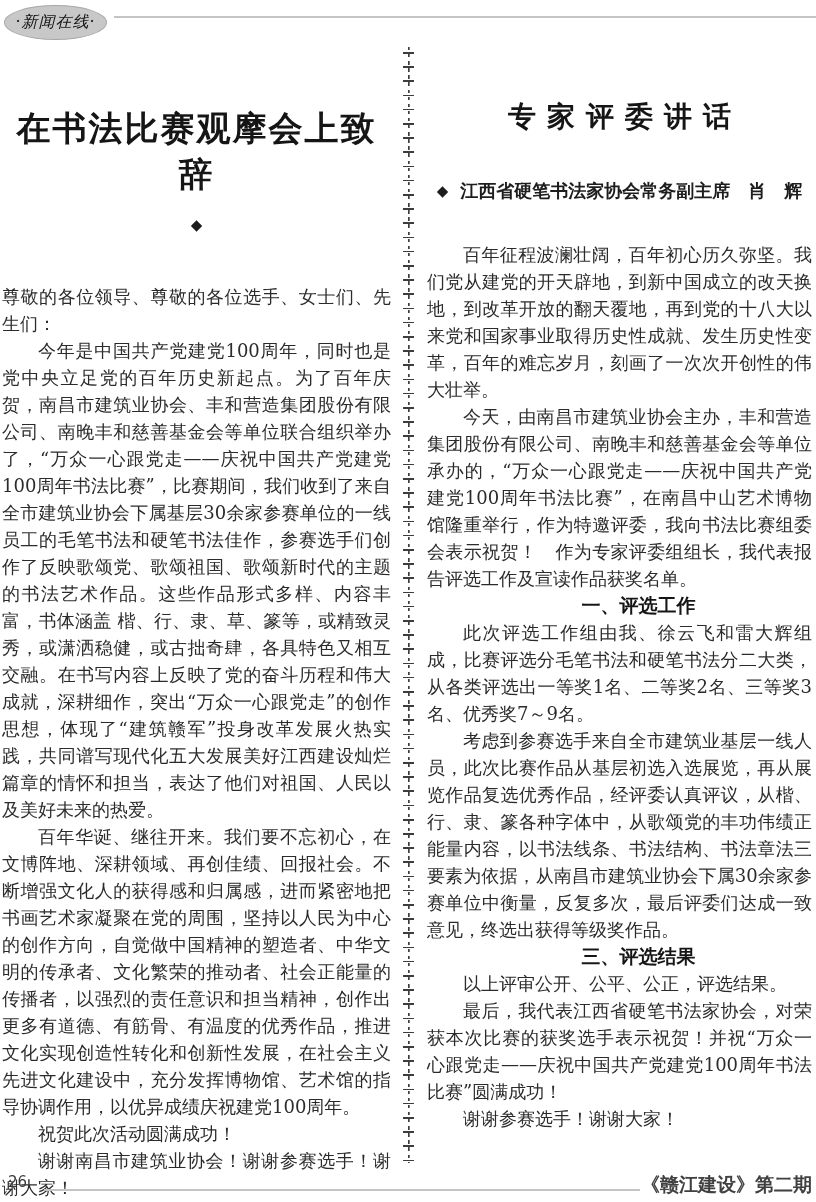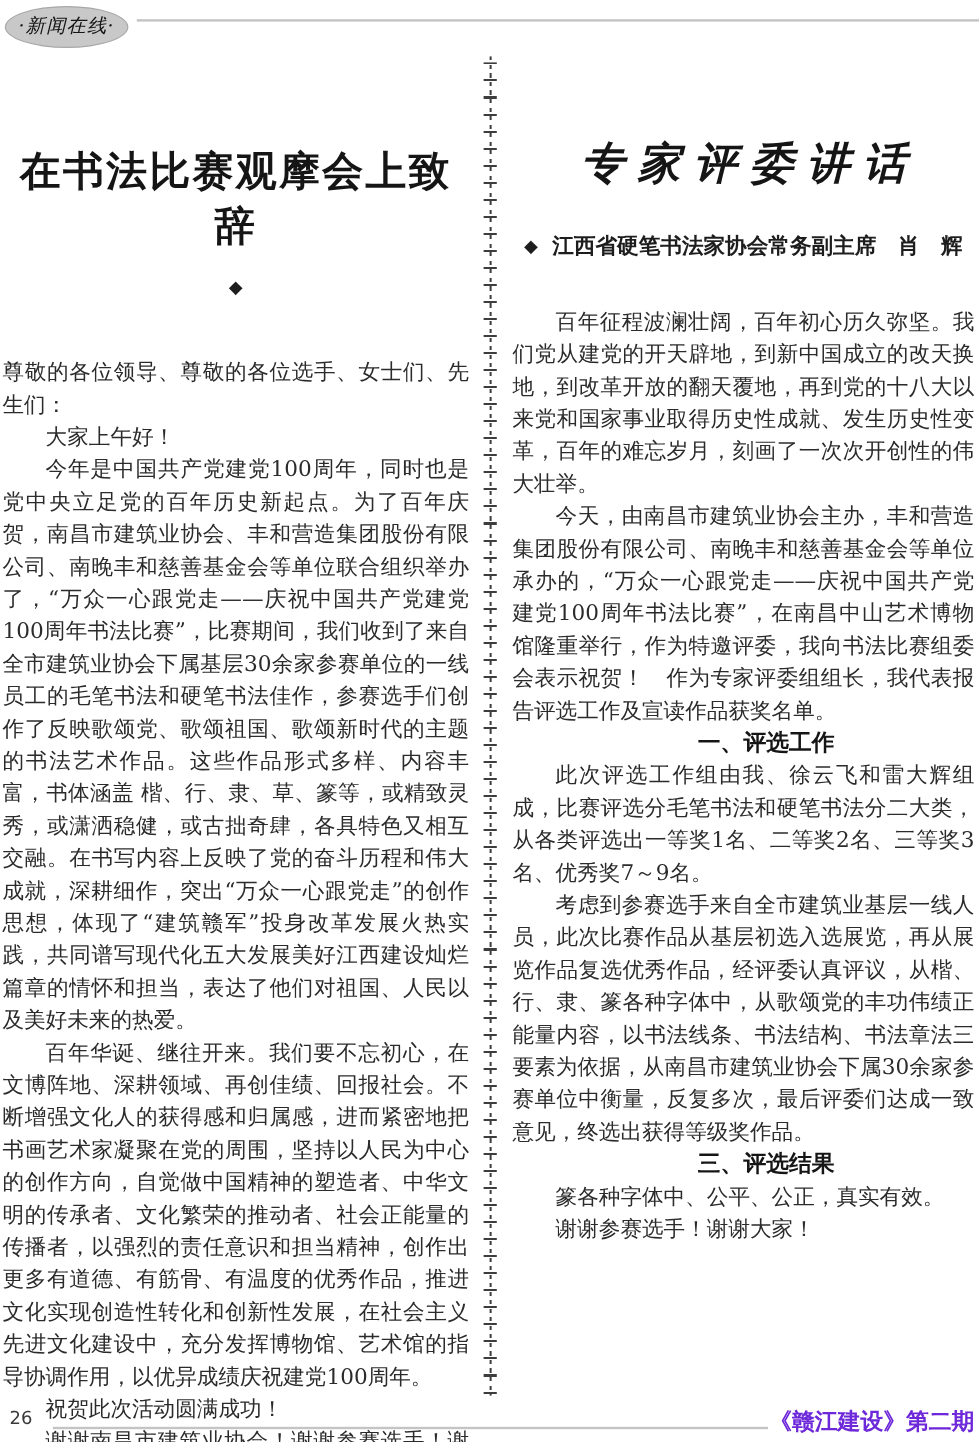--- a/index.html
+++ b/index.html
@@ -22,31 +22,31 @@
   .divider {
     position:absolute; left:403px; top:47px; width:11px; height:1116px;
     background-image:
       repeating-linear-gradient(#3d3d3d 0 3.4px, transparent 3.4px 7.1px),
       repeating-linear-gradient(#3d3d3d 0 1.7px, transparent 1.7px 14.2px);
     background-size:1.7px 100%, 11px 100%;
     background-position:4.7px 0, 0 5px;
     background-repeat:no-repeat;
   }
 
-  .article { position:absolute; top:16px; height:1140px; }
+  .article { position:absolute; top:2px; height:1140px; }
   .article.left  { left:2px;   width:389px; }
   .article.right { left:427px; width:385px; }
 
   .article-title {
     position:absolute; width:100%; margin:0; text-align:center;
     font-family:"DejaVu Sans","Liberation Sans",sans-serif;
     font-weight:bold; color:#151515;
   }
   .left  .article-title { top:104px; font-size:34px; letter-spacing:2px; }
-  .right .article-title { top:96px;  font-size:36px; letter-spacing:11px; text-indent:11px;font-style:italic; }
+  .right .article-title { top:96px;  font-size:28px; letter-spacing:11px; text-indent:11px; }
 
   .byline {
     position:absolute; width:100%; display:flex; justify-content:center;
     align-items:center; gap:10px; font-weight:bold; color:#1d1d1d;
   }
   .left  .byline { top:216px; font-size:18px; }
   .right .byline { top:177px; font-size:18px; gap:12px; }
   .byline .diamond { font-size:15px; line-height:1; }
 
   .body-text {
@@ -67,21 +67,21 @@
 
   
   .page-number {
     position:absolute; left:8px; top:1173px;
     font-family:"DejaVu Sans","Liberation Sans",sans-serif;
     font-size:15px; color:#3a3a3a;
   }
   .footer-rule { position:absolute; left:44px; top:1189px; width:596px; height:2px; background:#c4c4c4; }
   .footer-mag {
     position:absolute; left:602px; top:1172px; width:210px; text-align:right;
-    font-size:19px; font-weight:bold; color:#6d28d9;
+    font-size:19px; font-weight:bold; color:#404040;
   }
 </style>
 </head>
 <body>
 
 <div class="page">
 
   <div class="badge">
     <span>·新闻在线·</span>
   </div>
@@ -89,21 +89,20 @@
 
   <div class="divider"></div>
 
   <section class="article left">
     <h1 class="article-title">在书法比赛观摩会上致辞</h1>
     <div class="byline">
       <span class="diamond">◆</span>
     </div>
     <div class="body-text">
       <p class="no-indent">尊敬的各位领导、尊敬的各位选手、女士们、先生们：</p>
-      <p>大家上午好！</p>
       <p>今年是中国共产党建党100周年，同时也是党中央立足党的百年历史新起点。为了百年庆贺，南昌市建筑业协会、丰和营造集团股份有限公司、南晚丰和慈善基金会等单位联合组织举办了，“万众一心跟党走——庆祝中国共产党建党100周年书法比赛”，比赛期间，我们收到了来自全市建筑业协会下属基层30余家参赛单位的一线员工的毛笔书法和硬笔书法佳作，参赛选手们创作了反映歌颂党、歌颂祖国、歌颂新时代的主题的书法艺术作品。这些作品形式多样、内容丰富，书体涵盖 楷、行、隶、草、篆等，或精致灵秀，或潇洒稳健，或古拙奇肆，各具特色又相互交融。在书写内容上反映了党的奋斗历程和伟大成就，深耕细作，突出“万众一心跟党走”的创作思想，体现了“建筑赣军”投身改革发展火热实践，共同谱写现代化五大发展美好江西建设灿烂篇章的情怀和担当，表达了他们对祖国、人民以及美好未来的热爱。</p>
       <p>百年华诞、继往开来。我们要不忘初心，在文博阵地、深耕领域、再创佳绩、回报社会。不断增强文化人的获得感和归属感，进而紧密地把书画艺术家凝聚在党的周围，坚持以人民为中心的创作方向，自觉做中国精神的塑造者、中华文明的传承者、文化繁荣的推动者、社会正能量的传播者，以强烈的责任意识和担当精神，创作出更多有道德、有筋骨、有温度的优秀作品，推进文化实现创造性转化和创新性发展，在社会主义先进文化建设中，充分发挥博物馆、艺术馆的指导协调作用，以优异成绩庆祝建党100周年。</p>
       <p>祝贺此次活动圆满成功！</p>
       <p>谢谢南昌市建筑业协会！谢谢参赛选手！谢谢大家！</p>
 
     </div>
   </section>
 
   <section class="article right">
     <h1 class="article-title">专家评委讲话</h1>
@@ -111,21 +110,22 @@
       <span class="diamond">◆</span>
       <span>江西省硬笔书法家协会常务副主席　肖　辉</span>
     </div>
     <div class="body-text">
       <p>百年征程波澜壮阔，百年初心历久弥坚。我们党从建党的开天辟地，到新中国成立的改天换地，到改革开放的翻天覆地，再到党的十八大以来党和国家事业取得历史性成就、发生历史性变革，百年的难忘岁月，刻画了一次次开创性的伟大壮举。</p>
       <p>今天，由南昌市建筑业协会主办，丰和营造集团股份有限公司、南晚丰和慈善基金会等单位承办的，“万众一心跟党走——庆祝中国共产党建党100周年书法比赛”，在南昌中山艺术博物馆隆重举行，作为特邀评委，我向书法比赛组委会表示祝贺！　作为专家评委组组长，我代表报告评选工作及宣读作品获奖名单。</p>
       <h3 class="section">一、评选工作</h3>
       <p>此次评选工作组由我、徐云飞和雷大辉组成，比赛评选分毛笔书法和硬笔书法分二大类，从各类评选出一等奖1名、二等奖2名、三等奖3名、优秀奖7～9名。</p>
       <p>考虑到参赛选手来自全市建筑业基层一线人员，此次比赛作品从基层初选入选展览，再从展览作品复选优秀作品，经评委认真评议，从楷、行、隶、篆各种字体中，从歌颂党的丰功伟绩正能量内容，以书法线条、书法结构、书法章法三要素为依据，从南昌市建筑业协会下属30余家参赛单位中衡量，反复多次，最后评委们达成一致意见，终选出获得等级奖作品。</p>
       <h3 class="section">三、评选结果</h3>
-      <p>篆各种字体中、公平、公正，真实有效。</p>
+      <p>以上评审公开、公平、公正，评选结果。</p>
+      <p>最后，我代表江西省硬笔书法家协会，对荣获本次比赛的获奖选手表示祝贺！并祝“万众一心跟党走——庆祝中国共产党建党100周年书法比赛”圆满成功！</p>
       <p>谢谢参赛选手！谢谢大家！</p>
     </div>
   </section>
 
   <div class="page-number">26</div>
   <div class="footer-rule"></div>
   <div class="footer-mag">《赣江建设》第二期</div>
 
 </div>
 

